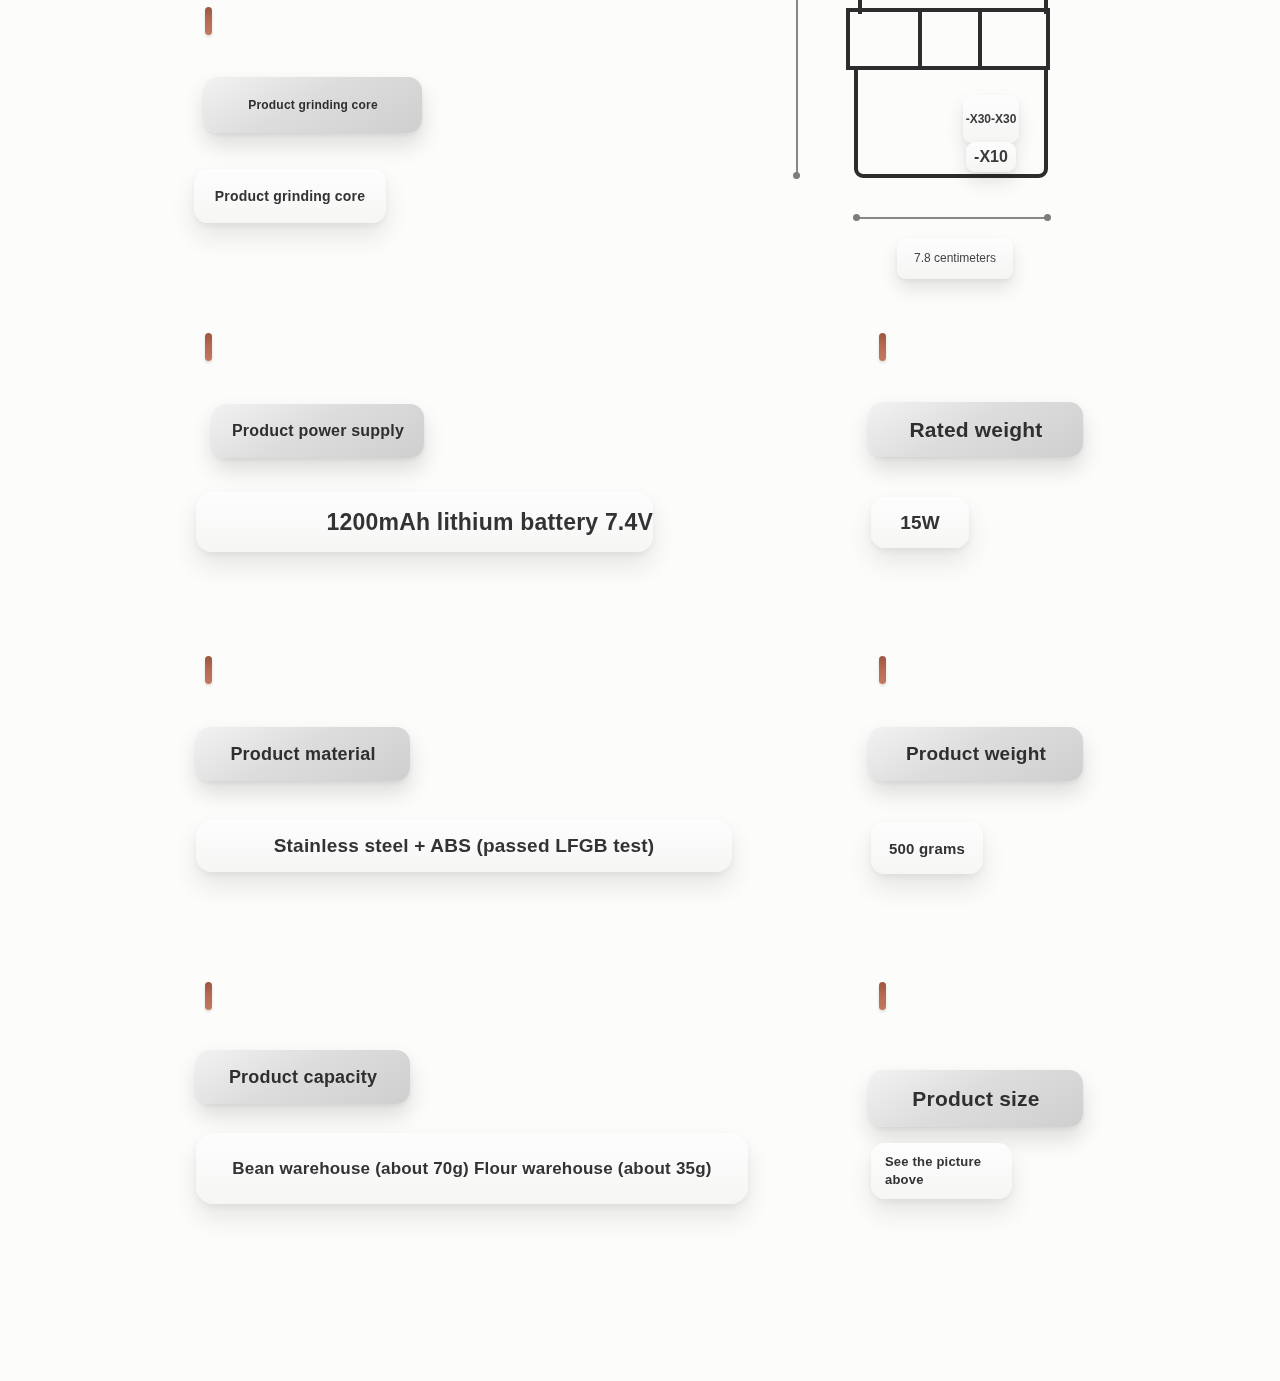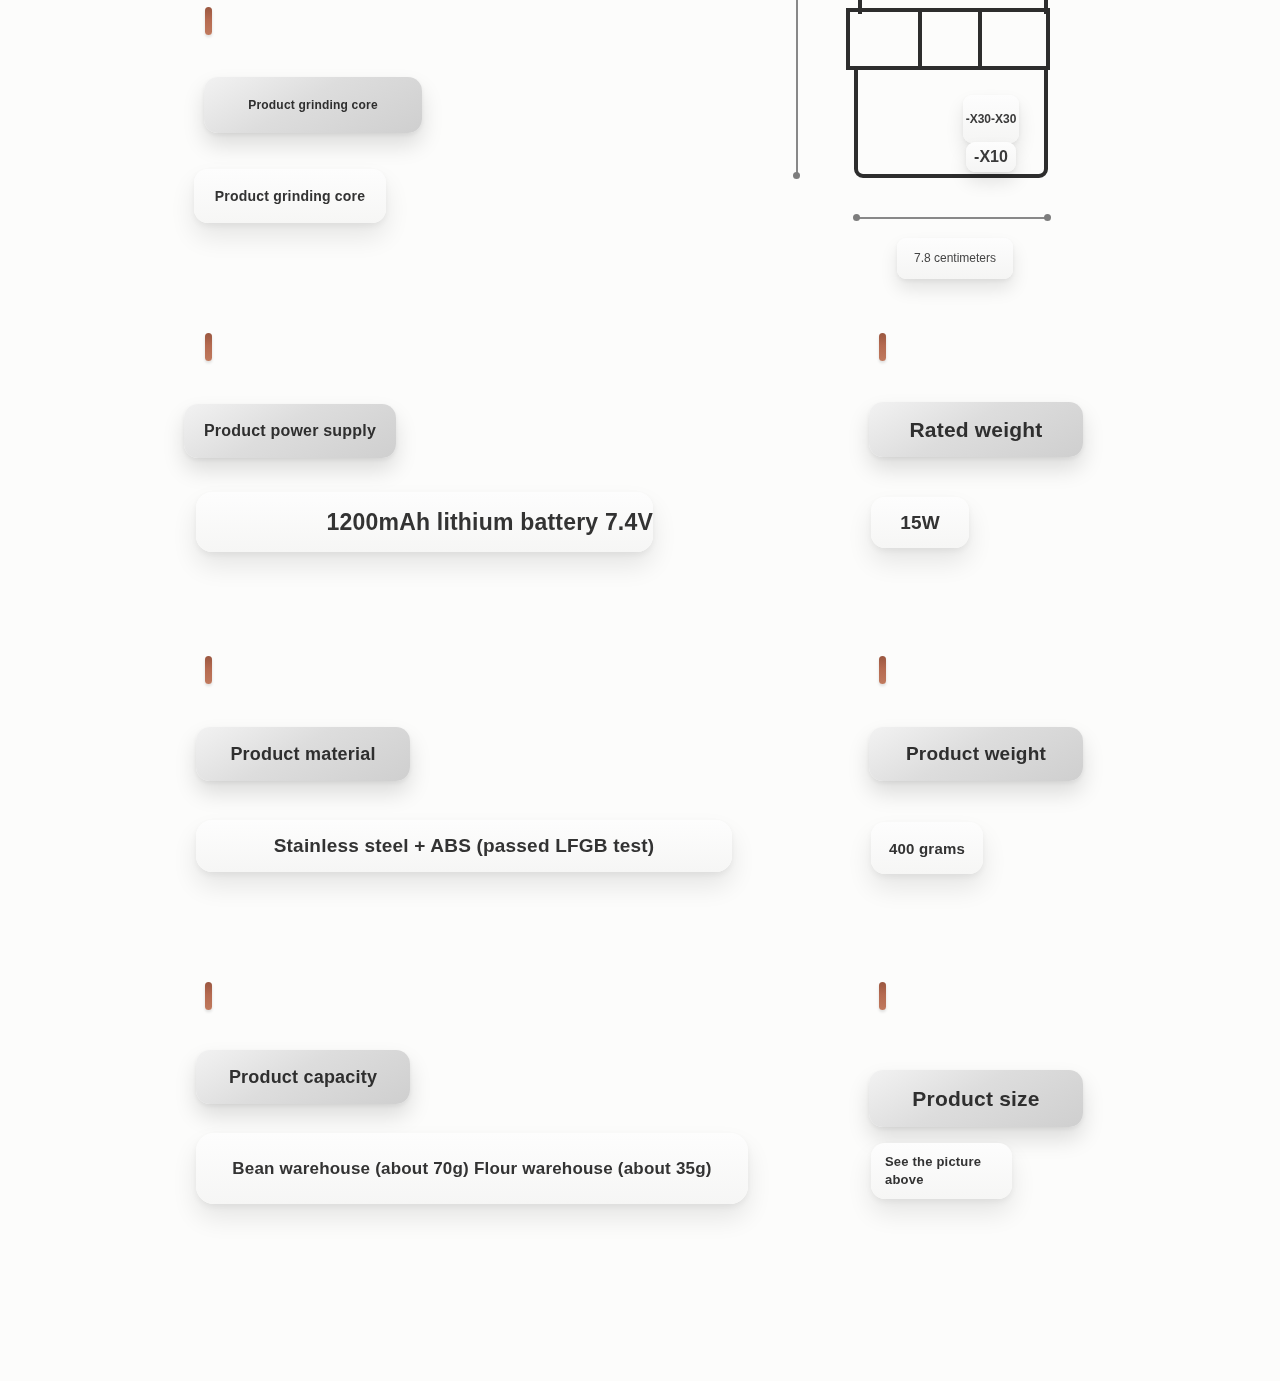--- a/index.html
+++ b/index.html
@@ -78,21 +78,21 @@
     <div class="dot" style="left:853px; top:214px;"></div>
     <div class="dot" style="left:1044px; top:214px;"></div>
 
     <div class="mini-pill" style="left:897px; top:238px; width:116px; height:41px; font-size:12px; font-weight:normal; color:#444;">
       <span>7.8 centimeters</span>
     </div>
   </div>
 
   <div class="marker" style="left:205px; top:333px;"></div>
 
-  <div class="label-pill" style="left:184px; top:404px; width:212px; height:54px; font-size:16px;">
+  <div class="label-pill" style="left:212px; top:404px; width:212px; height:54px; font-size:16px;">
     <span>Product power supply</span>
   </div>
 
   <div class="value-pill" style="left:196px; top:492px; width:457px; height:60px; font-size:23px; border-radius:16px;justify-content:flex-end;">
     <span>1200mAh lithium battery 7.4V</span>
   </div>
 
   <div class="marker" style="left:879px; top:333px;"></div>
 
   <div class="label-pill" style="left:869px; top:402px; width:214px; height:55px; font-size:21px;">
@@ -113,21 +113,21 @@
     <span>Stainless steel + ABS (passed LFGB test)</span>
   </div>
 
   <div class="marker" style="left:879px; top:656px;"></div>
 
   <div class="label-pill" style="left:869px; top:727px; width:214px; height:54px; font-size:19px;">
     <span>Product weight</span>
   </div>
 
   <div class="value-pill" style="left:871px; top:822px; width:112px; height:52px; font-size:15px;">
-    <span>400 grams</span>
+    <span>500 grams</span>
   </div>
 
   <div class="marker" style="left:205px; top:982px;"></div>
 
   <div class="label-pill" style="left:196px; top:1050px; width:214px; height:54px; font-size:18px;">
     <span>Product capacity</span>
   </div>
 
   <div class="value-pill" style="left:196px; top:1133px; width:552px; height:71px; font-size:17px; border-radius:18px;">
     <span>Bean warehouse (about 70g) Flour warehouse (about 35g)</span>

